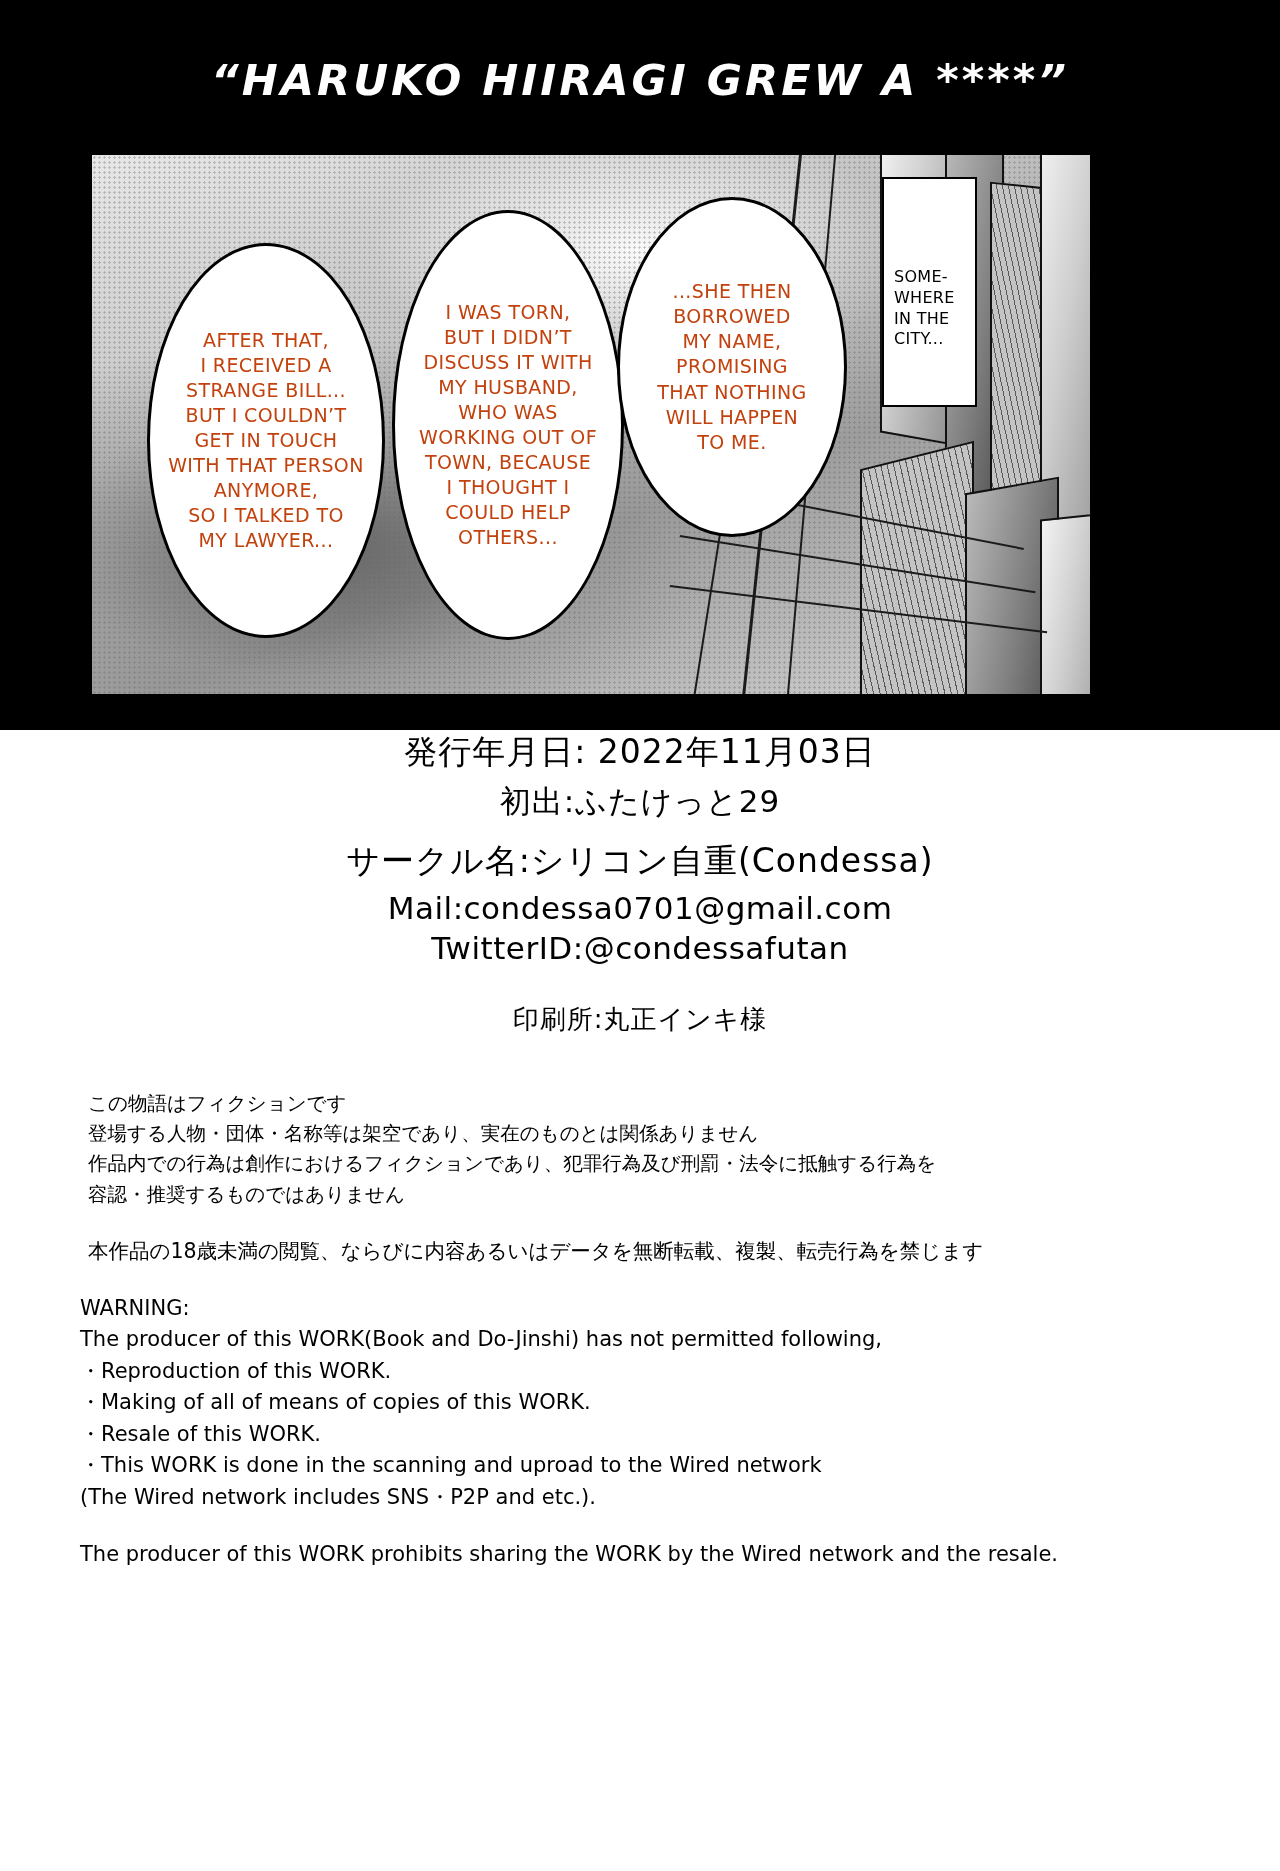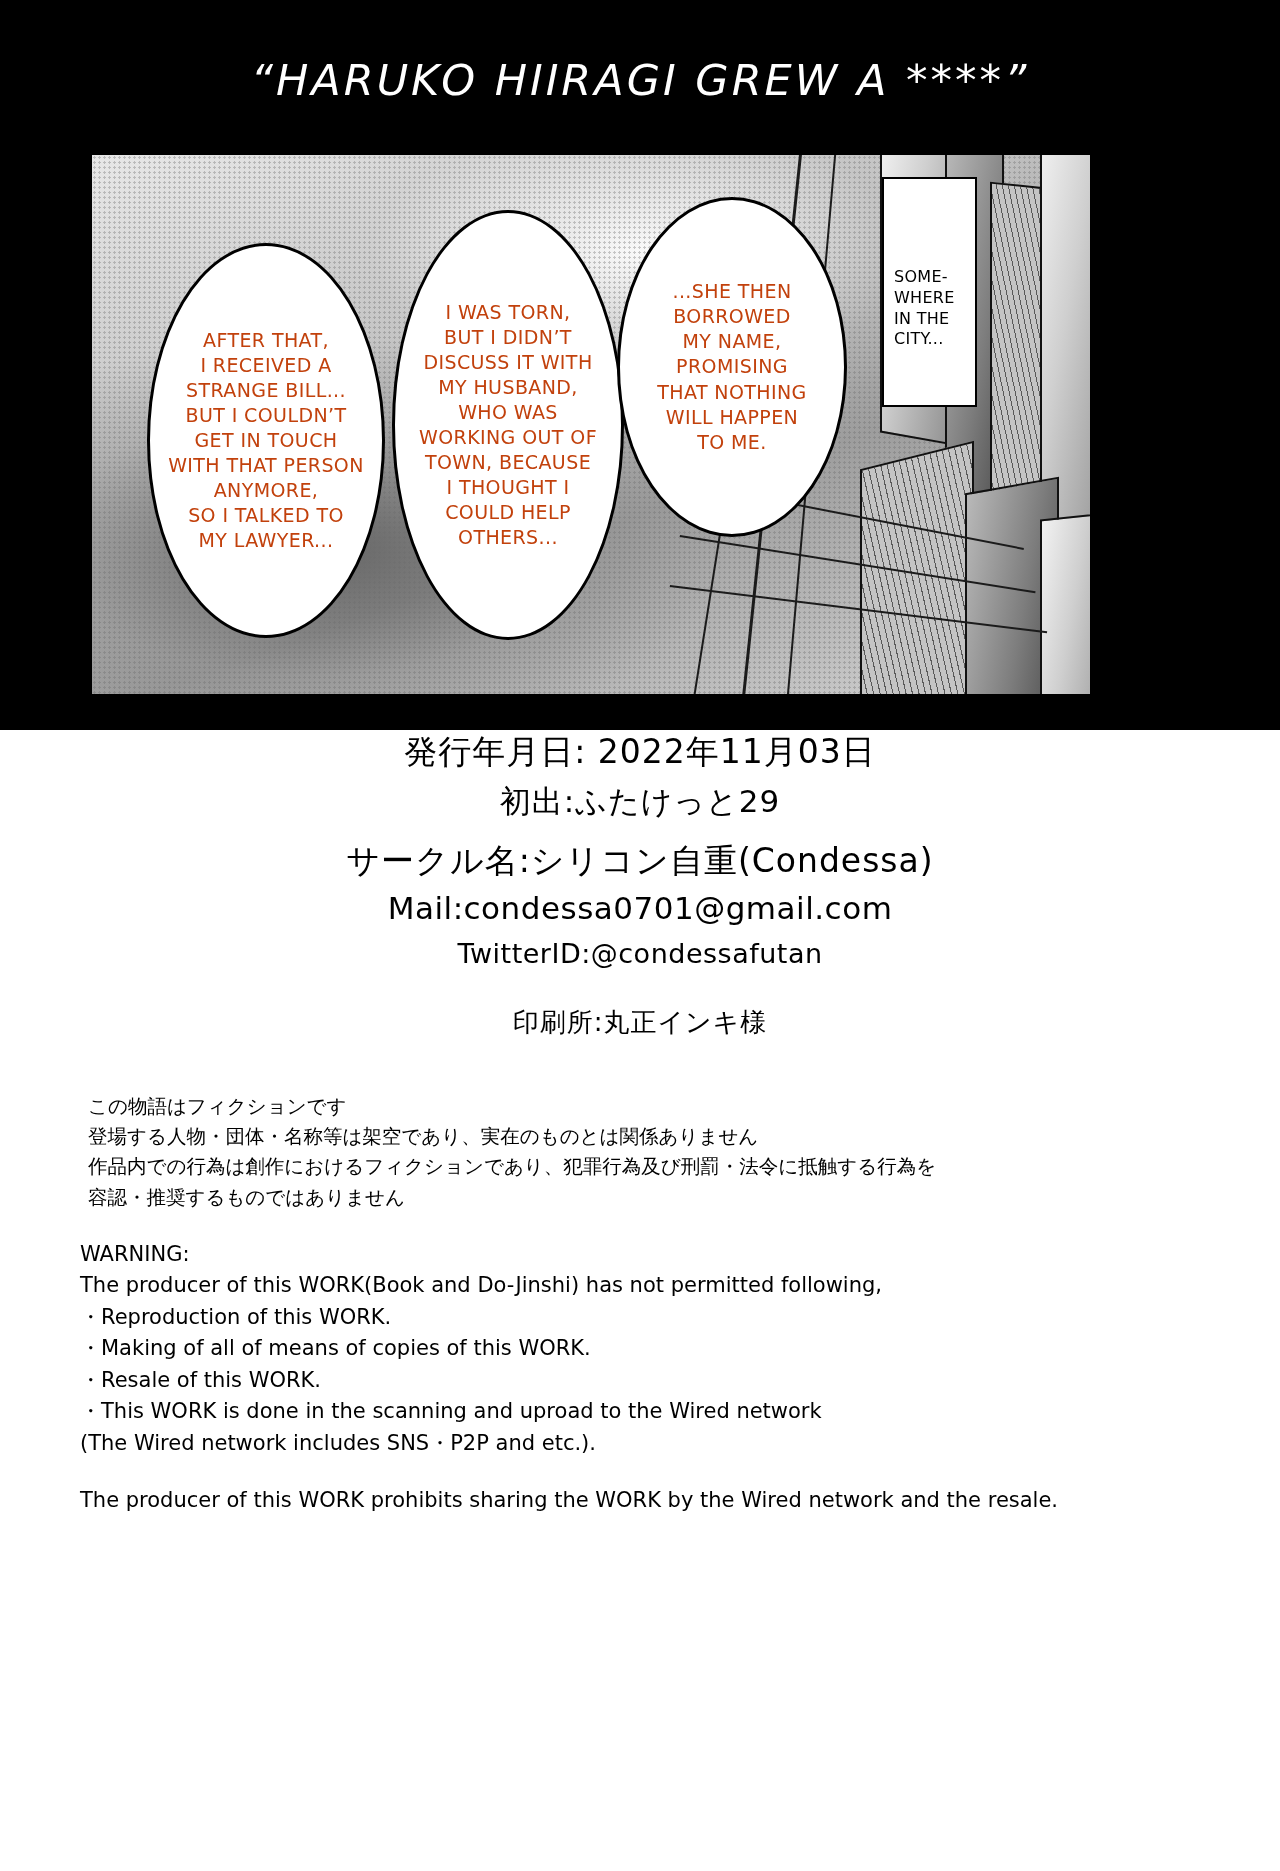--- a/index.html
+++ b/index.html
@@ -27,21 +27,21 @@
   .title {
     position: absolute;
     left: 0;
     top: 55px;
     width: 1280px;
     text-align: center;
     color: #ffffff;
     font-family: "DejaVu Sans", sans-serif;
     font-size: 43px;
     font-style: italic;
-    font-weight: normal;
+    font-weight: bold;
     letter-spacing: 3px;
     white-space: pre;
   }
   .panel {
     position: absolute;
     left: 89px;
     top: 152px;
     width: 1004px;
     height: 545px;
     background: #cfcfcf;
@@ -140,21 +140,21 @@
     color: #000000;
   }
   .jp-center {
     text-align: center;
     font-family: "DejaVu Sans", sans-serif;
   }
   .line-date   { font-size: 33px; letter-spacing: 1px; }
   .line-first  { margin-top: 6px;  font-size: 31px; letter-spacing: 1px; }
   .line-circle { margin-top: 16px; font-size: 33px; letter-spacing: 1px; }
   .line-mail   { margin-top: 6px;  font-size: 31px; letter-spacing: 0.5px; }
-  .line-twitter{ margin-top: 12px;  font-size: 27px; letter-spacing: 0.5px; }
+  .line-twitter{ margin-top: 4px;  font-size: 31px; letter-spacing: 0.5px; }
   .line-print  { margin-top: 36px; font-size: 26px; letter-spacing: 1px; }
 
   .fineprint {
     margin: 52px 0 0 88px;
     width: 1110px;
     font-family: "DejaVu Sans", sans-serif;
     font-size: 19.5px;
     line-height: 1.55;
     white-space: pre-line;
   }
@@ -251,20 +251,21 @@
     <div class="jp-center line-first">初出:ふたけっと29</div>
     <div class="jp-center line-circle">サークル名:シリコン自重(Condessa)</div>
     <div class="jp-center line-mail">Mail:condessa0701@gmail.com</div>
     <div class="jp-center line-twitter">TwitterID:@condessafutan</div>
     <div class="jp-center line-print">印刷所:丸正インキ様</div>
 
     <div class="fineprint">この物語はフィクションです
 登場する人物・団体・名称等は架空であり、実在のものとは関係ありません
 作品内での行為は創作におけるフィクションであり、犯罪行為及び刑罰・法令に抵触する行為を
 容認・推奨するものではありません</div>
+    <div class="noticeline">本作品の18歳未満の閲覧、ならびに内容あるいはデータを無断転載、複製、転売行為を禁じます</div>
     <div class="warning">WARNING:
 The producer of this WORK(Book and Do-Jinshi) has not permitted following,
 ・Reproduction of this WORK.
 ・Making of all of means of copies of this WORK.
 ・Resale of this WORK.
 ・This WORK is done in the scanning and uproad to the Wired network
 (The Wired network includes SNS・P2P and etc.).</div>
     <div class="final">The producer of this WORK prohibits sharing the WORK by the Wired network and the resale.</div>
   </div>
 

